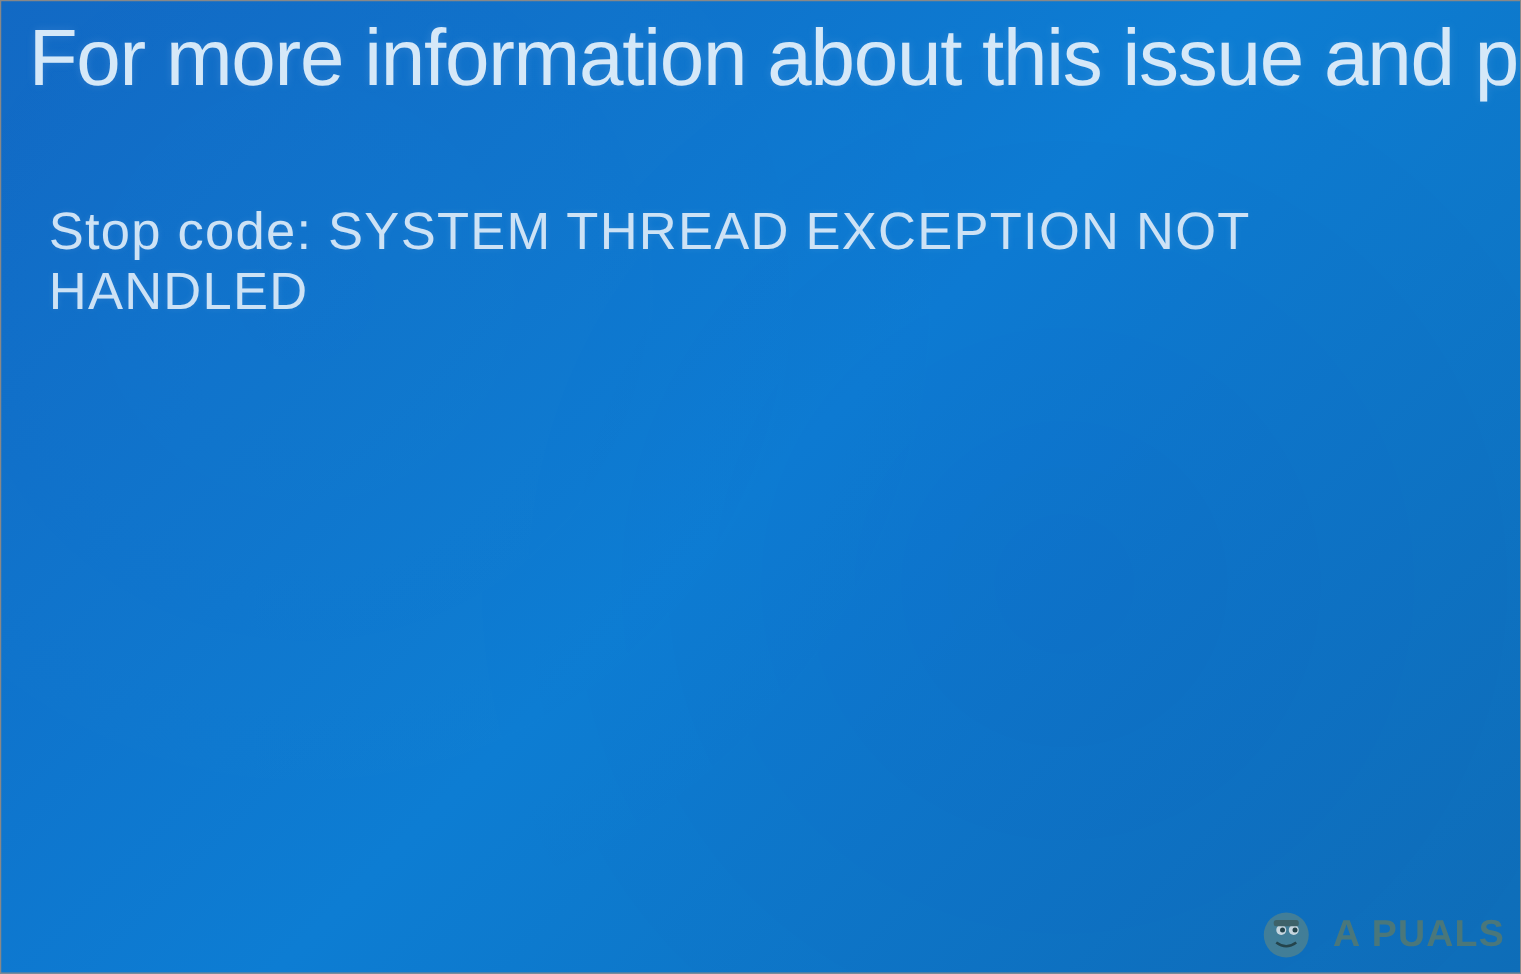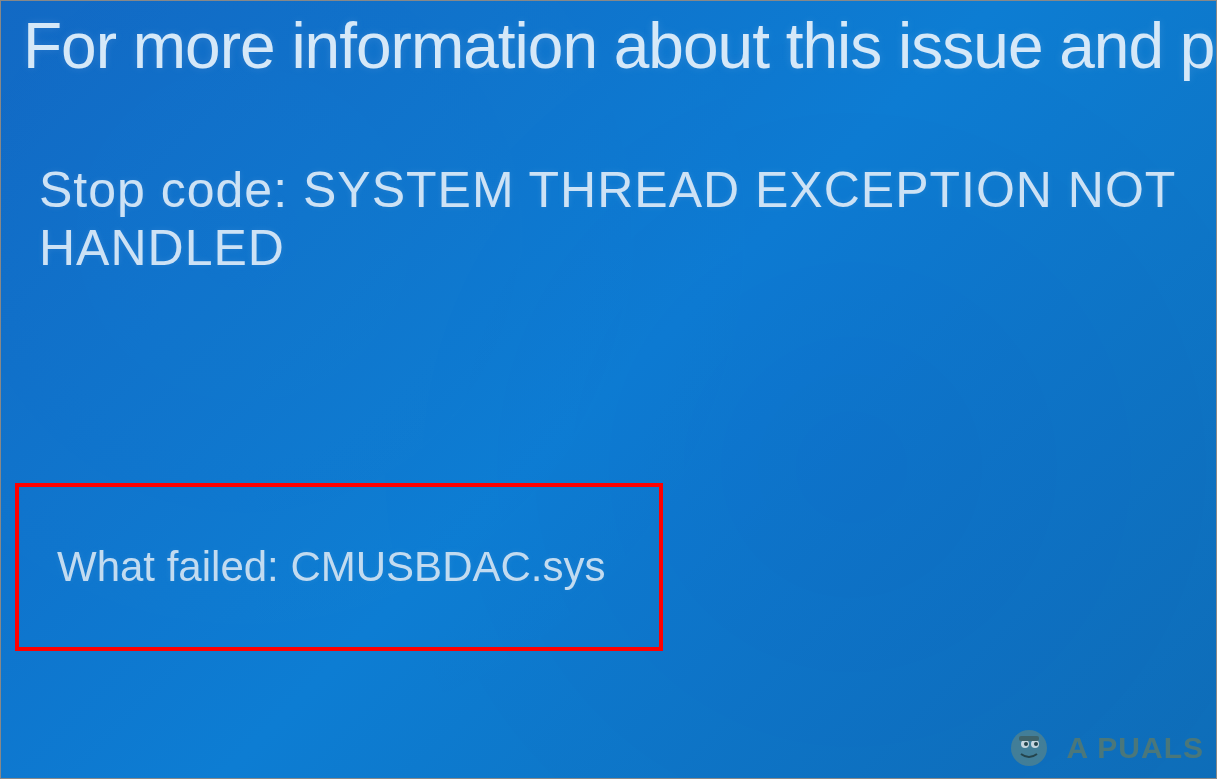--- a/index.html
+++ b/index.html
@@ -42,21 +42,21 @@
     }
     .support-line {
       font-size: 42px;
       font-weight: 300;
       color: #c5ddf2;
       padding: 168px 0 0 28px;
       letter-spacing: 0px;
       text-shadow: 0 0 6px rgba(200,220,255,0.1);
     }
     .stop-code {
-      font-size: 50px;
+      font-size: 42px;
       font-weight: 300;
       color: #cde2f5;
       padding: 78px 0 0 38px;
       letter-spacing: 1px;
       text-shadow: 0 0 6px rgba(200,220,255,0.12);
     }
     .what-failed-box {
       position: absolute;
       left: 14px;
       top: 482px;
@@ -110,26 +110,20 @@
 <div class="bsod-container">
 
   <div class="headline">For more information about this issue and poss</div>
 
 
   <div class="stop-code">
     <span>Stop code:</span>
     <span>SYSTEM THREAD EXCEPTION NOT HANDLED</span>
   </div>
 
-  <div class="what-failed-box">
-    <div class="what-failed">
-      <span>What failed:</span>
-      <span>CMUSBDAC.sys</span>
-    </div>
-  </div>
 
   <div class="watermark">
     <div class="watermark-icon">
       <svg viewBox="0 0 40 40">
         <circle cx="20" cy="20" r="18" fill="#6b8a7a" opacity="0.7"></circle>
         <circle cx="16" cy="16" r="4" fill="#f5f0e8"></circle>
         <circle cx="26" cy="16" r="4" fill="#f5f0e8"></circle>
         <circle cx="17" cy="16" r="2" fill="#2a3a30"></circle>
         <circle cx="27" cy="16" r="2" fill="#2a3a30"></circle>
         <path d="M 12 26 Q 20 32 28 26" stroke="#2a3a30" stroke-width="2" fill="none"></path>

